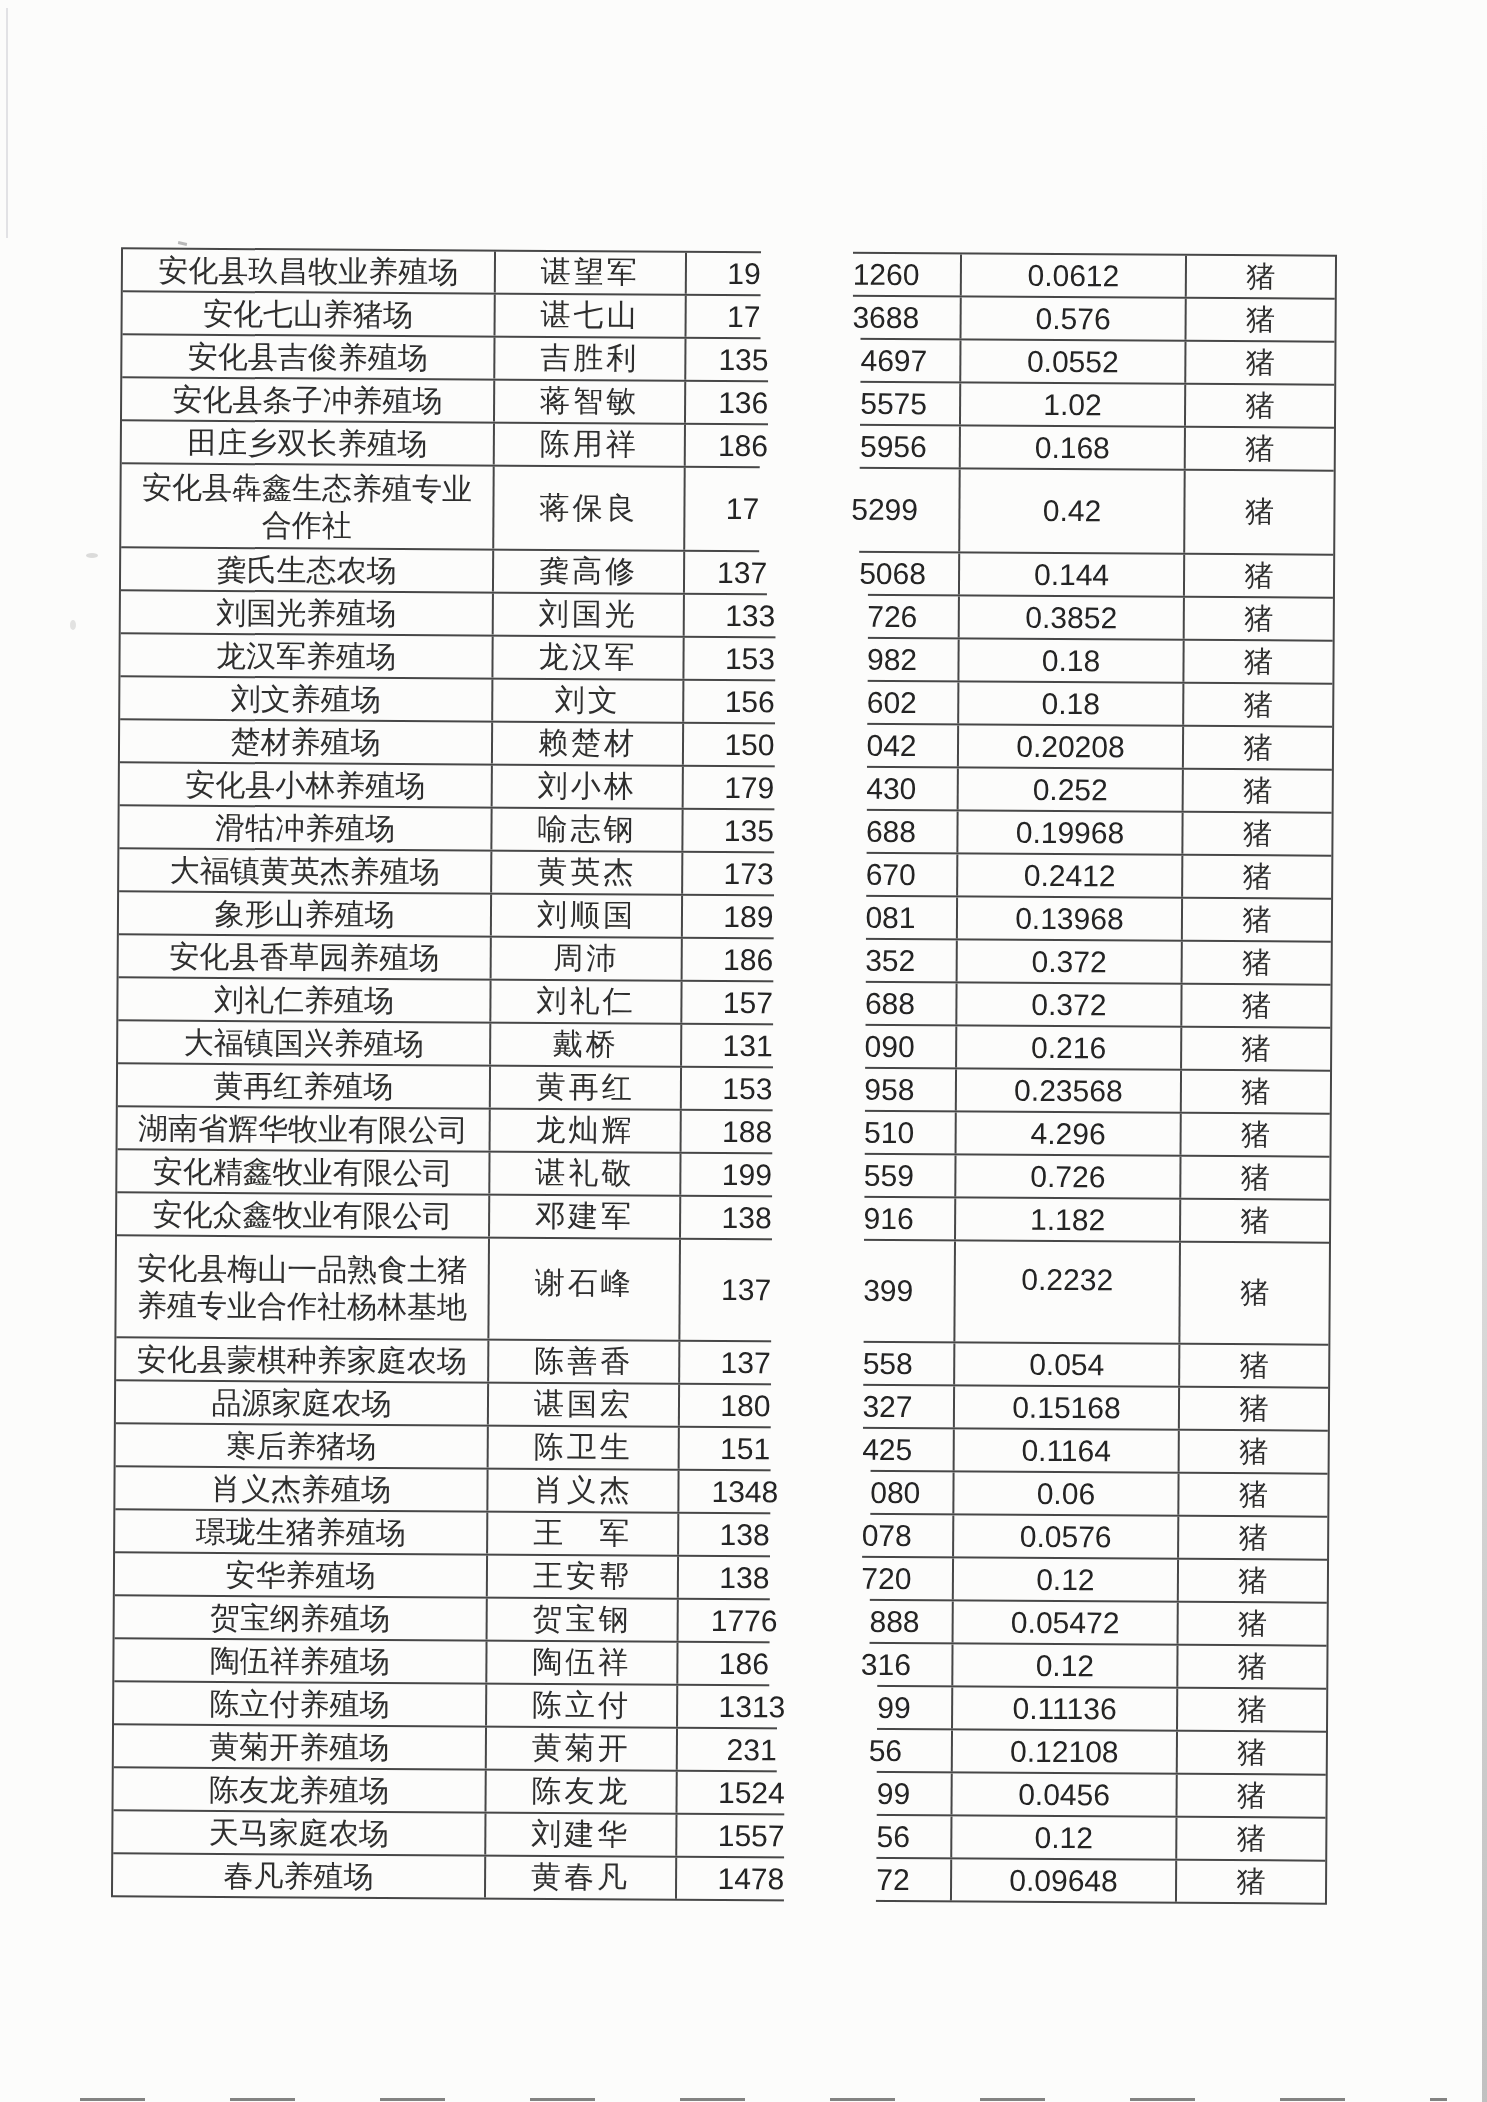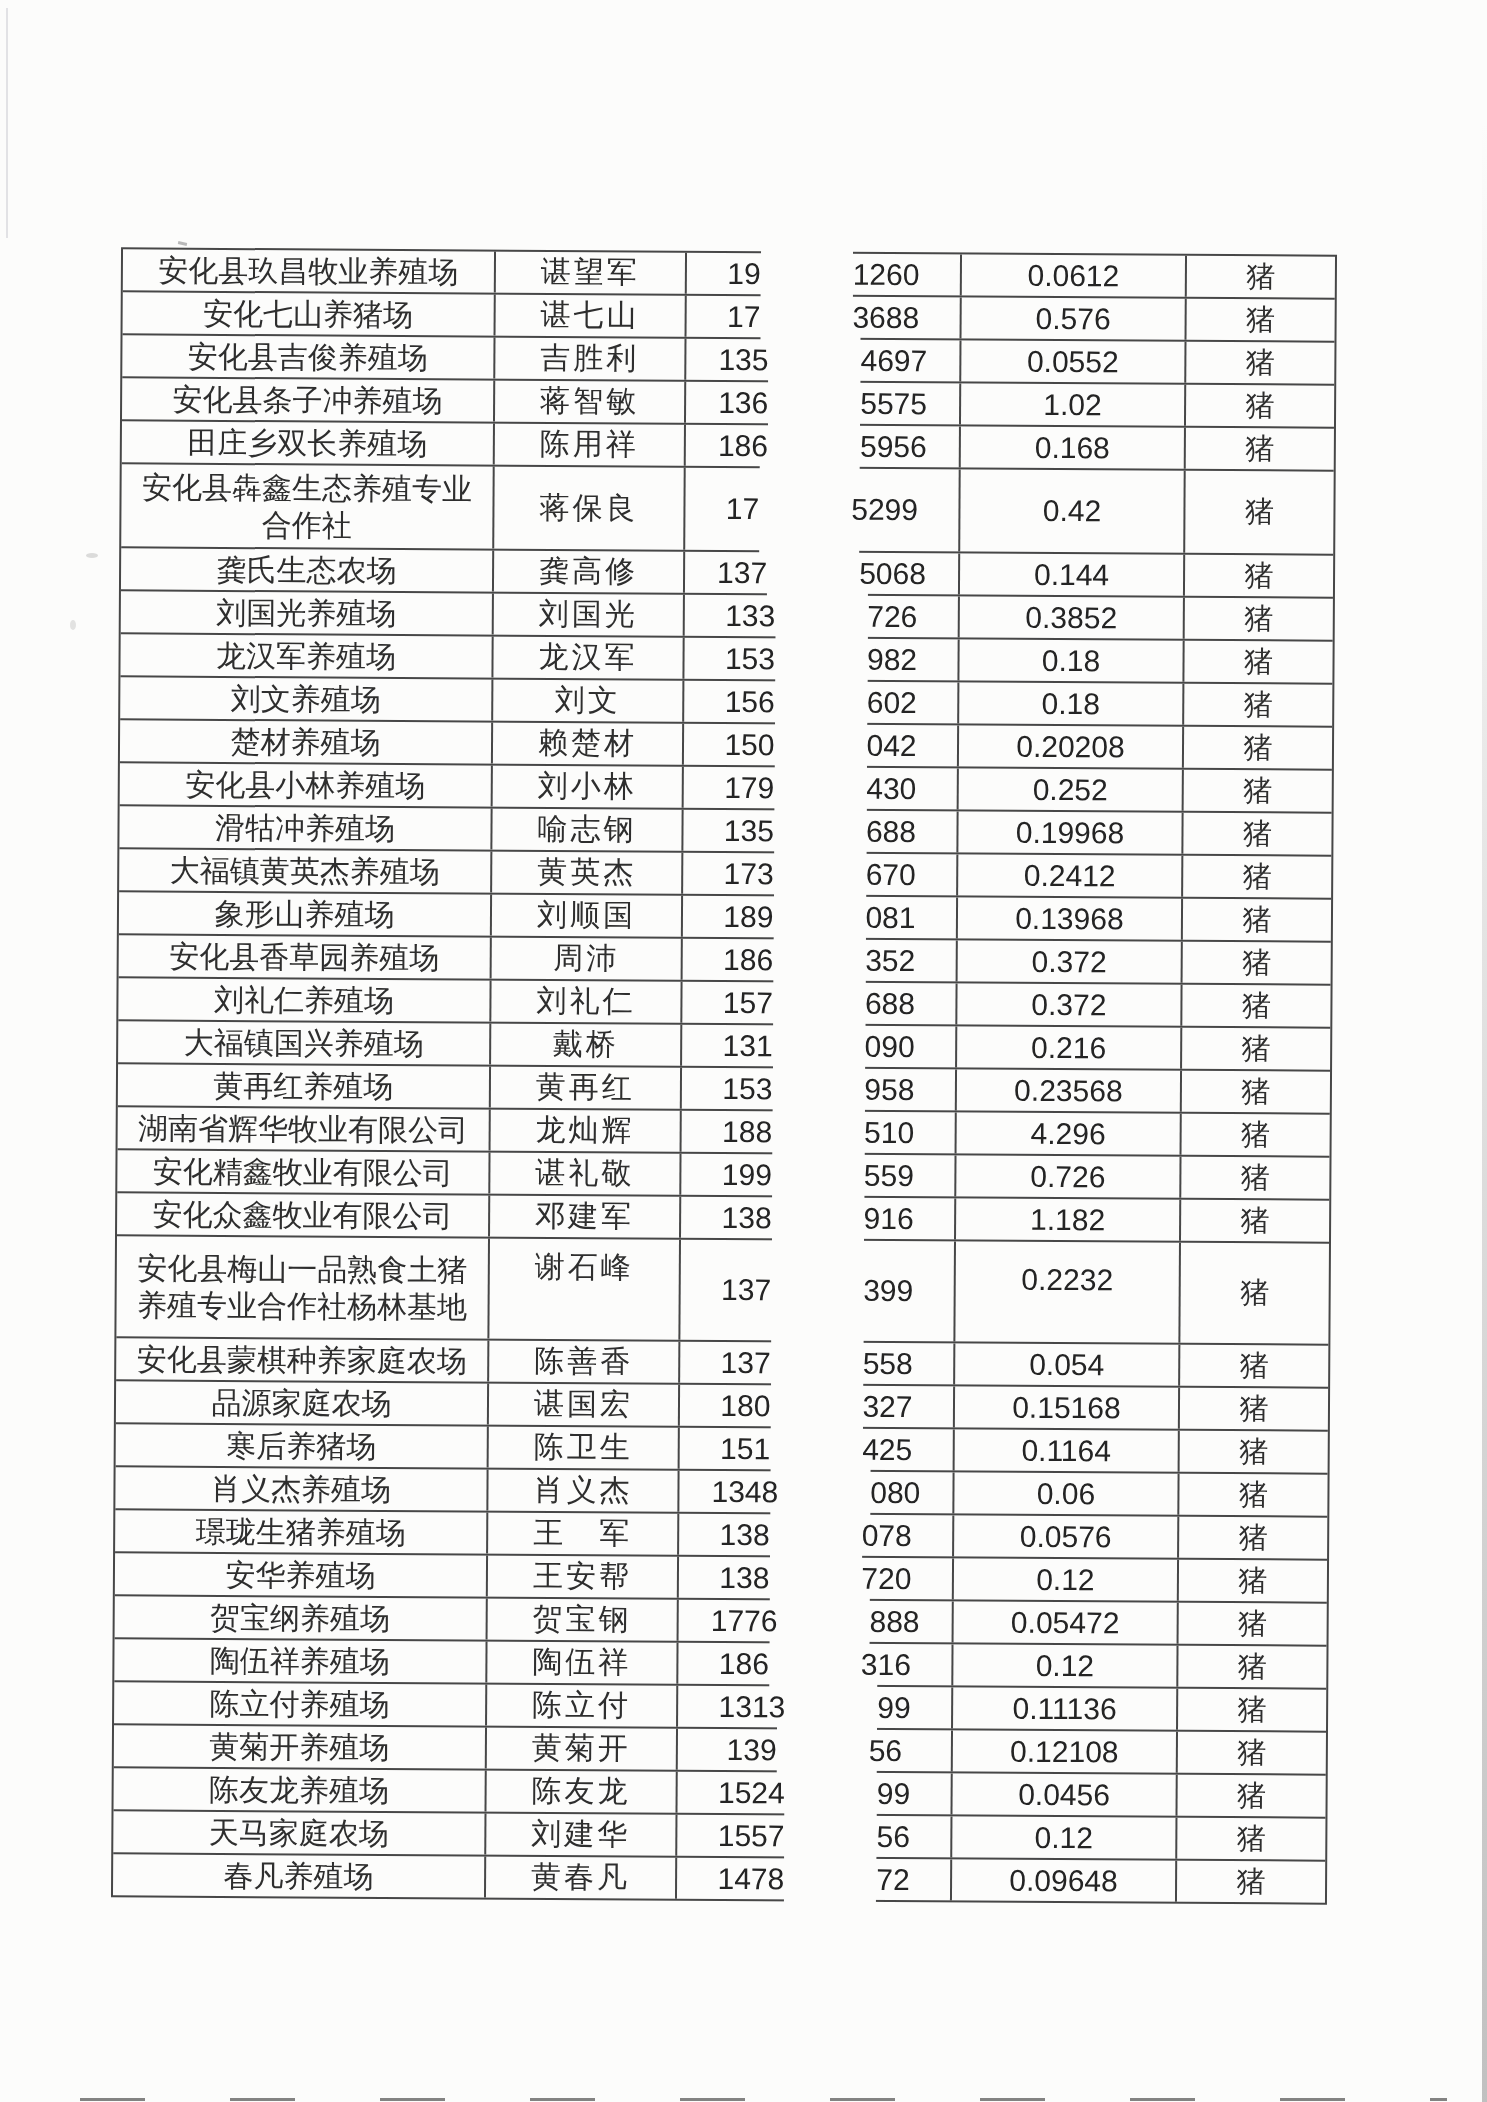--- a/index.html
+++ b/index.html
@@ -18,21 +18,21 @@
   .c-phone{width:273px;font-family:"Liberation Sans","DejaVu Sans",sans-serif;
            font-size:30px;color:#242424;}
   .c-value{width:223px;font-family:"Liberation Sans","DejaVu Sans",sans-serif;
            font-size:30px;color:#242424;}
   .c-animal{flex:1;font-size:29px;color:#2e2e2e;}
   
   .pgap{width:92px;align-self:stretch;margin:-6px 0;background:#fcfcfb;
         position:relative;z-index:3;}
   
   .r-top .c-person,.r-top .c-value{align-items:flex-start;}
-  .r-top .c-person span{padding-top:8px;}
+  .r-top .c-person span{padding-top:24px;}
   .r-top .c-value span{padding-top:21px;}
   
   .edge-bottom{position:absolute;left:80px;right:40px;bottom:1px;height:3px;
       background:repeating-linear-gradient(90deg,rgba(50,50,50,.6) 0 65px,rgba(0,0,0,0) 65px 150px);
       filter:blur(.6px);}
   .edge-right{position:absolute;right:0;top:120px;bottom:0;width:5px;
       background:linear-gradient(180deg,rgba(200,200,200,0),rgba(182,182,182,.85));}
   .edge-left{position:absolute;left:6px;top:8px;width:2px;height:230px;background:#e2e2e5;}
   .speck1{position:absolute;left:178px;top:242px;width:9px;height:3px;background:#b9b9b9;
       transform:rotate(12deg);}
@@ -690,21 +690,21 @@
     </div>
 
     <div class="row" style="height: 41px;">
       <div class="cell c-farm">
         <span>黄菊开养殖场</span>
       </div>
       <div class="cell c-person">
         <span>黄菊开</span>
       </div>
       <div class="cell c-phone">
-        <span class="pfrag">139</span>
+        <span class="pfrag">231</span>
         <span class="pgap"></span>
         <span class="pfrag">56</span>
       </div>
       <div class="cell c-value">
         <span>0.12108</span>
       </div>
       <div class="cell c-animal">
         <span>猪</span>
       </div>
     </div>

